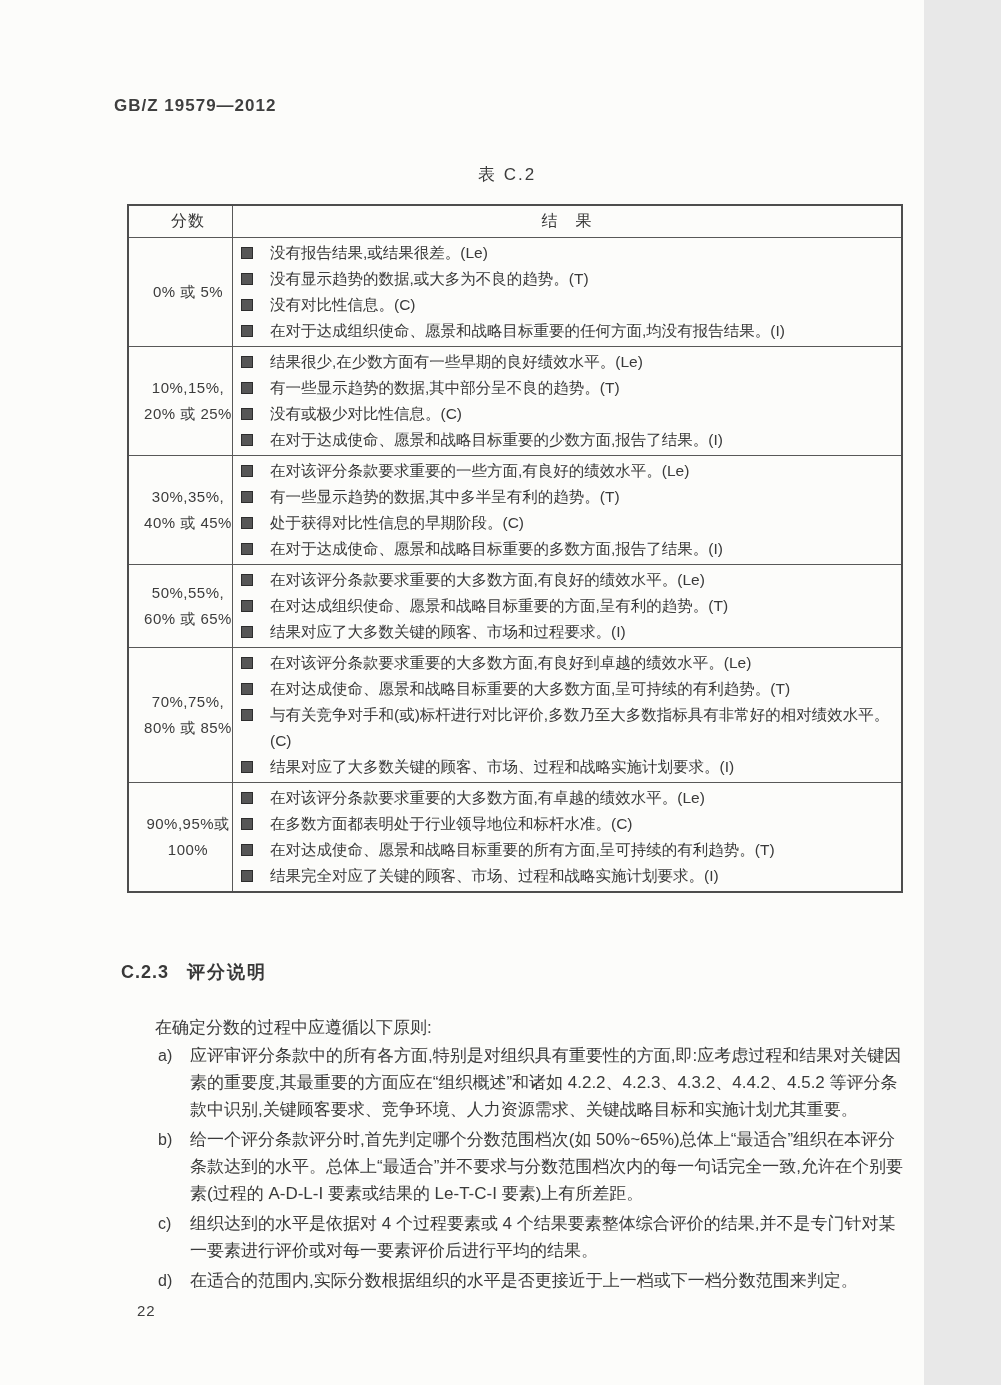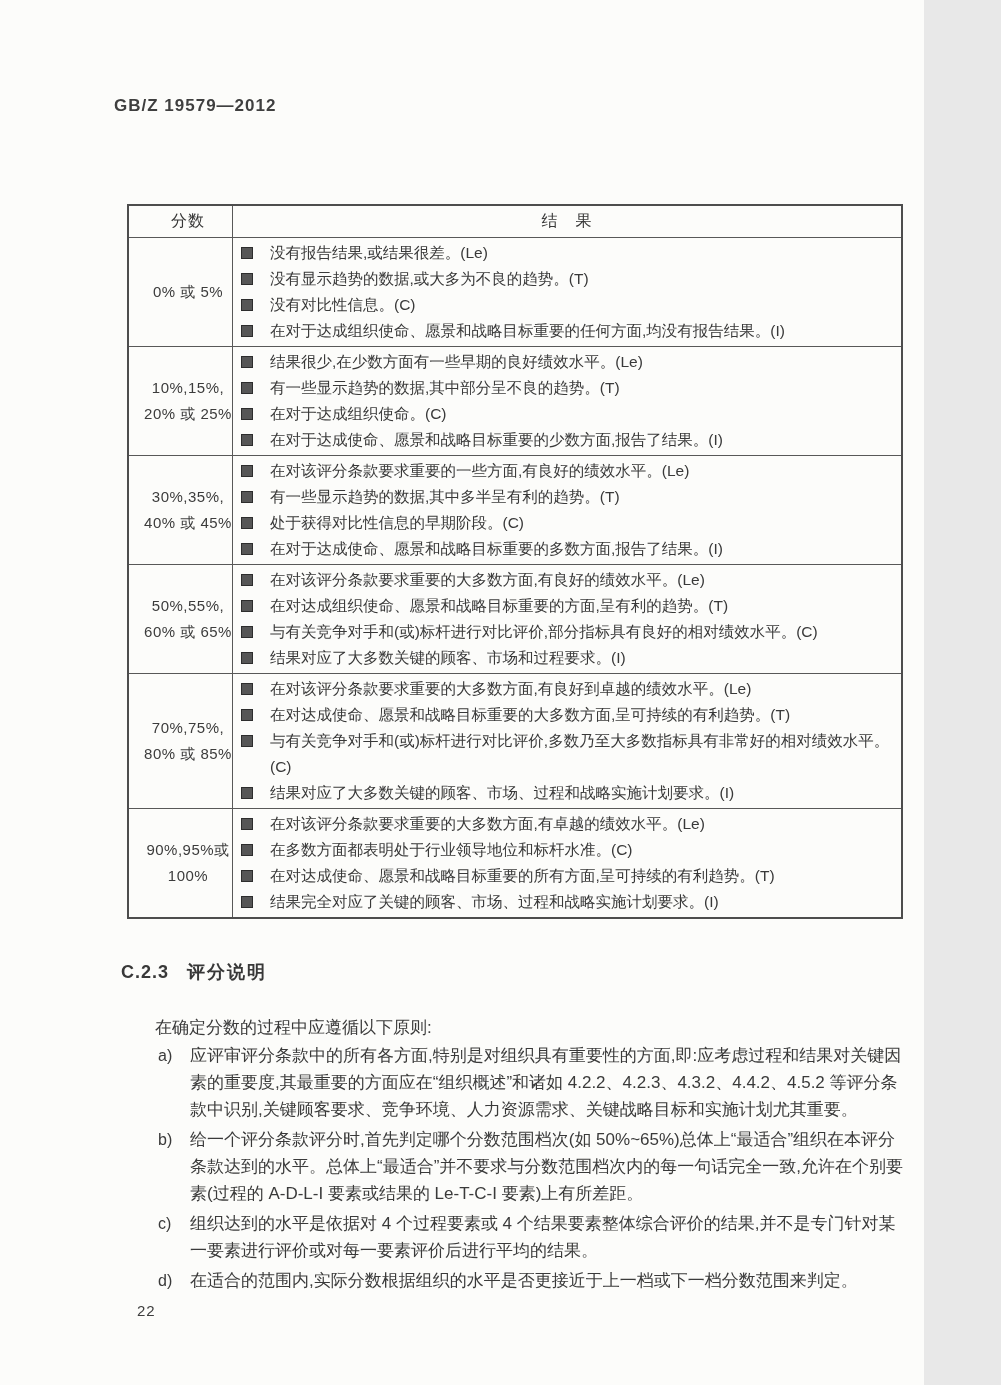--- a/index.html
+++ b/index.html
@@ -66,20 +66,21 @@
     font-size:15px; color:#3d3d3d; letter-spacing:1px;
   }
 </style>
 </head>
 <body>
 
 <div class="page">
 
   <div class="doc-number">GB/Z 19579—2012</div>
 
+  <div class="table-caption">表 C.2</div>
 
   <div class="score-table">
     <div class="thead">
       <div class="score-col th">分数</div>
       <div class="result-col th">结　果</div>
     </div>
     <div id="table-body">
   <div class="trow">
     <div class="score-col td">
             <div class="score-line">0% 或 5%</div>
@@ -118,21 +119,21 @@
     <span class="item-text">结果很少,在少数方面有一些早期的良好绩效水平。(Le)</span>
   </div>
 
   <div class="item">
     <span class="bullet"></span>
     <span class="item-text">有一些显示趋势的数据,其中部分呈不良的趋势。(T)</span>
   </div>
 
   <div class="item">
     <span class="bullet"></span>
-    <span class="item-text">在对于达成组织使命。(C)</span>
+    <span class="item-text">没有或极少对比性信息。(C)</span>
   </div>
 
   <div class="item">
     <span class="bullet"></span>
     <span class="item-text">在对于达成使命、愿景和战略目标重要的少数方面,报告了结果。(I)</span>
   </div>
 </div>
   </div>
 
   <div class="trow">
@@ -172,24 +173,20 @@
   <div class="item">
     <span class="bullet"></span>
     <span class="item-text">在对该评分条款要求重要的大多数方面,有良好的绩效水平。(Le)</span>
   </div>
 
   <div class="item">
     <span class="bullet"></span>
     <span class="item-text">在对达成组织使命、愿景和战略目标重要的方面,呈有利的趋势。(T)</span>
   </div>
 
-  <div class="item">
-    <span class="bullet"></span>
-    <span class="item-text">与有关竞争对手和(或)标杆进行对比评价,部分指标具有良好的相对绩效水平。(C)</span>
-  </div>
 
   <div class="item">
     <span class="bullet"></span>
     <span class="item-text">结果对应了大多数关键的顾客、市场和过程要求。(I)</span>
   </div>
 </div>
   </div>
 
   <div class="trow">
     <div class="score-col td">

